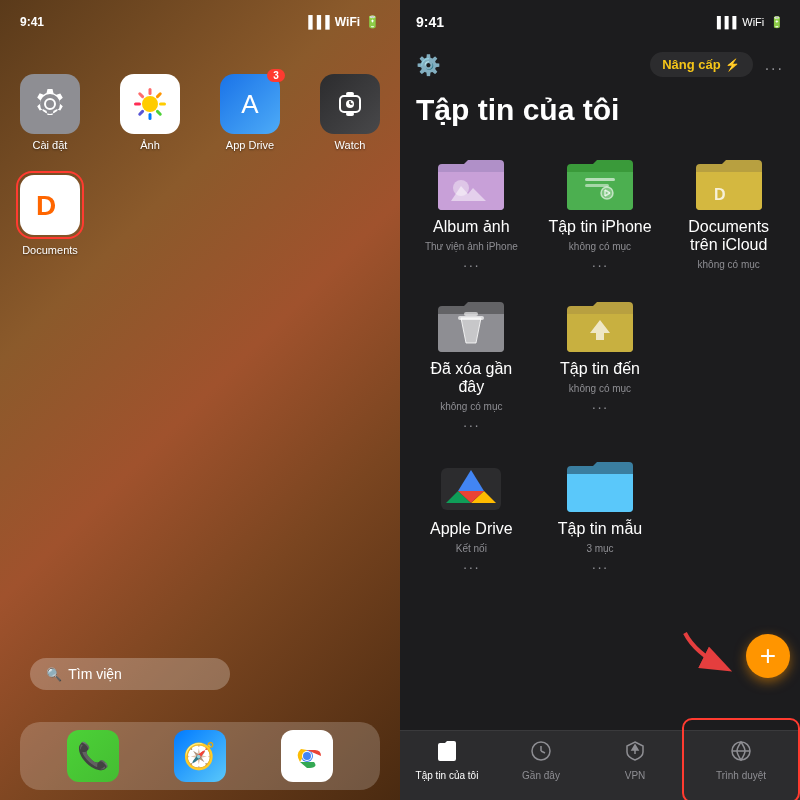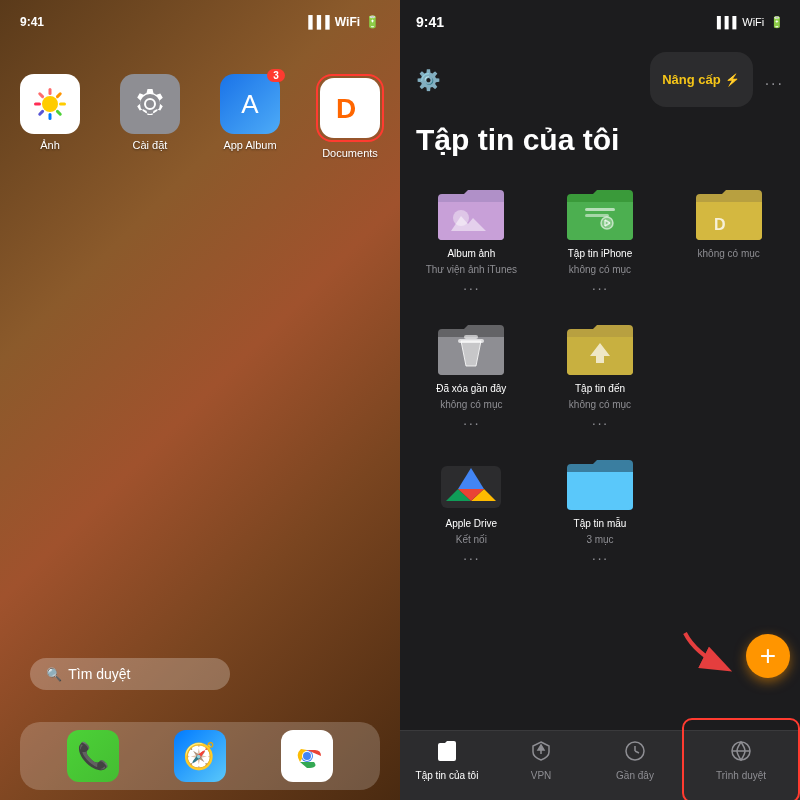--- a/index.html
+++ b/index.html
@@ -166,21 +166,21 @@
 
     .header-actions {
       display: flex;
       gap: 12px;
       align-items: center;
     }
 
     .upgrade-btn {
       background: #2c2c2e;
       border-radius: 16px;
-      padding: 20px 12px;
+      padding: 5px 12px;
       display: flex;
       align-items: center;
       gap: 5px;
       cursor: pointer;
     }
 
     .upgrade-label {
       color: #f5c518;
       font-size: 13px;
       font-weight: 600;
@@ -220,21 +220,21 @@
       position: relative;
     }
 
     .folder-svg {
       width: 70px;
       height: 55px;
     }
 
     .file-name {
       color: white;
-      font-size: 10px;
+      font-size: 16px;
       text-align: center;
       font-weight: 500;
     }
 
     .file-sub {
       color: #8e8e93;
       font-size: 10px;
       text-align: center;
     }
 
@@ -313,20 +313,30 @@
   <div class="home-status-bar">
     <span>9:41</span>
     <div class="status-icons">
       <span>▐▐▐</span>
       <span>WiFi</span>
       <span>🔋</span>
     </div>
   </div>
 
   <div class="app-grid">
+
+    <div class="app-item">
+      <div class="app-icon settings-bg">
+        <svg width="36" height="36" viewBox="0 0 36 36" fill="white">
+          <path d="M18 24a6 6 0 1 0 0-12 6 6 0 0 0 0 12zm0-2a4 4 0 1 1 0-8 4 4 0 0 1 0 8z"></path>
+          <path d="M15.5 3h5l1 4.2a9.5 9.5 0 0 1 2.8 1.6l4-1.4 2.5 4.3-3.2 2.7a9.6 9.6 0 0 1 0 3.2l3.2 2.7-2.5 4.3-4-1.4a9.5 9.5 0 0 1-2.8 1.6L20.5 29h-5l-1-4.2a9.5 9.5 0 0 1-2.8-1.6l-4 1.4-2.5-4.3 3.2-2.7a9.6 9.6 0 0 1 0-3.2L5.2 11.6l2.5-4.3 4 1.4a9.5 9.5 0 0 1 2.8-1.6L15.5 3zm2.5 5a10 10 0 1 0 0 20A10 10 0 0 0 18 8z" fill-rule="evenodd"></path>
+        </svg>
+      </div>
+      <span class="app-label">Cài đặt</span>
+    </div>
 
     <div class="app-item">
       <div class="app-icon photos-icon-bg" style="background: white;">
         <svg width="38" height="38" viewBox="0 0 38 38">
           <circle cx="19" cy="19" r="8" fill="#ffcc00"></circle>
           <g>
             <rect x="17.5" y="3" width="3" height="7" rx="1.5" fill="#ff6b6b" transform="rotate(0 19 19)"></rect>
             <rect x="17.5" y="3" width="3" height="7" rx="1.5" fill="#ff9500" transform="rotate(45 19 19)"></rect>
             <rect x="17.5" y="3" width="3" height="7" rx="1.5" fill="#ffcc00" transform="rotate(90 19 19)"></rect>
             <rect x="17.5" y="3" width="3" height="7" rx="1.5" fill="#4cd137" transform="rotate(135 19 19)"></rect>
@@ -334,56 +344,59 @@
             <rect x="17.5" y="3" width="3" height="7" rx="1.5" fill="#5856d6" transform="rotate(225 19 19)"></rect>
             <rect x="17.5" y="3" width="3" height="7" rx="1.5" fill="#ff2d55" transform="rotate(270 19 19)"></rect>
             <rect x="17.5" y="3" width="3" height="7" rx="1.5" fill="#ff6b6b" transform="rotate(315 19 19)"></rect>
           </g>
         </svg>
       </div>
       <span class="app-label">Ảnh</span>
     </div>
 
     <div class="app-item">
-      <div class="app-icon settings-bg">
-        <svg width="36" height="36" viewBox="0 0 36 36" fill="white">
-          <path d="M18 24a6 6 0 1 0 0-12 6 6 0 0 0 0 12zm0-2a4 4 0 1 1 0-8 4 4 0 0 1 0 8z"></path>
-          <path d="M15.5 3h5l1 4.2a9.5 9.5 0 0 1 2.8 1.6l4-1.4 2.5 4.3-3.2 2.7a9.6 9.6 0 0 1 0 3.2l3.2 2.7-2.5 4.3-4-1.4a9.5 9.5 0 0 1-2.8 1.6L20.5 29h-5l-1-4.2a9.5 9.5 0 0 1-2.8-1.6l-4 1.4-2.5-4.3 3.2-2.7a9.6 9.6 0 0 1 0-3.2L5.2 11.6l2.5-4.3 4 1.4a9.5 9.5 0 0 1 2.8-1.6L15.5 3zm2.5 5a10 10 0 1 0 0 20A10 10 0 0 0 18 8z" fill-rule="evenodd"></path>
-        </svg>
-      </div>
-      <span class="app-label">Cài đặt</span>
-    </div>
-
-    <div class="app-item">
       <div class="app-icon app-appstore" style="position:relative;">
         <span style="color:white; font-size:26px;">A</span>
         <div class="badge">3</div>
       </div>
-      <span class="app-label">App Album</span>
-    </div>
-
+      <span class="app-label">App Drive</span>
+    </div>
+
+    <div class="app-item">
+      <div class="app-icon app-watch">
+        <svg width="32" height="32" viewBox="0 0 32 32" fill="white">
+          <rect x="12" y="4" width="8" height="4" rx="2"></rect>
+          <rect x="12" y="24" width="8" height="4" rx="2"></rect>
+          <rect x="6" y="8" width="20" height="16" rx="4" fill="none" stroke="white" stroke-width="2"></rect>
+          <circle cx="16" cy="16" r="4" fill="white"></circle>
+          <line x1="16" y1="13" x2="16" y2="16" stroke="#333" stroke-width="1.5"></line>
+          <line x1="16" y1="16" x2="18.5" y2="16" stroke="#333" stroke-width="1.5"></line>
+        </svg>
+      </div>
+      <span class="app-label">Watch</span>
+    </div>
 
     <div class="app-item">
       <div class="documents-wrapper">
         <div class="app-icon app-documents">
           <svg width="44" height="44" viewBox="0 0 44 44">
             <rect width="44" height="44" rx="10" fill="white"></rect>
             <text x="8" y="32" font-size="28" font-weight="900" font-family="Arial" fill="#ff6600">D</text>
           </svg>
         </div>
       </div>
       <span class="app-label" style="color:white;">Documents</span>
     </div>
 
   </div>
 
   <div style="position:absolute; bottom: 110px; width: 85%;">
     <div class="search-bar">
       <span style="font-size:13px;">🔍</span>
-      <span>Tìm duyệt</span>
+      <span>Tìm viện</span>
     </div>
   </div>
 
   <div class="home-dock">
     <div class="app-item">
       <div class="dock-icon dock-phone">
         <span style="color:white; font-size:26px;">📞</span>
       </div>
     </div>
     <div class="app-item">
@@ -444,21 +457,21 @@
       <div class="file-item">
         <div class="file-icon">
           <svg class="folder-svg" viewBox="0 0 70 55">
             <path d="M2 12 Q2 8 6 8 L28 8 L32 4 L64 4 Q68 4 68 8 L68 50 Q68 54 64 54 L6 54 Q2 54 2 50z" fill="#b090c8"></path>
             <path d="M2 16 L68 16 L68 50 Q68 54 64 54 L6 54 Q2 54 2 50z" fill="#c8a0d8"></path>
             <circle cx="25" cy="32" r="8" fill="rgba(255,255,255,0.4)"></circle>
             <polygon points="15,45 25,30 32,38 37,32 50,45" fill="rgba(255,255,255,0.5)"></polygon>
           </svg>
         </div>
         <span class="file-name">Album ảnh</span>
-        <span class="file-sub">Thư viện ảnh iTunes</span>
+        <span class="file-sub">Thư viện ảnh iPhone</span>
         <span class="file-dots">···</span>
       </div>
 
       <div class="file-item">
         <div class="file-icon">
           <svg class="folder-svg" viewBox="0 0 70 55">
             <path d="M2 12 Q2 8 6 8 L28 8 L32 4 L64 4 Q68 4 68 8 L68 50 Q68 54 64 54 L6 54 Q2 54 2 50z" fill="#3a9a3a"></path>
             <path d="M2 16 L68 16 L68 50 Q68 54 64 54 L6 54 Q2 54 2 50z" fill="#4caf50"></path>
             <rect x="20" y="22" width="30" height="3" rx="1.5" fill="rgba(255,255,255,0.6)"></rect>
             <rect x="20" y="28" width="24" height="3" rx="1.5" fill="rgba(255,255,255,0.5)"></rect>
@@ -474,20 +487,21 @@
       </div>
 
       <div class="file-item">
         <div class="file-icon">
           <svg class="folder-svg" viewBox="0 0 70 55">
             <path d="M2 12 Q2 8 6 8 L28 8 L32 4 L64 4 Q68 4 68 8 L68 50 Q68 54 64 54 L6 54 Q2 54 2 50z" fill="#b8a040"></path>
             <path d="M2 16 L68 16 L68 50 Q68 54 64 54 L6 54 Q2 54 2 50z" fill="#d4b840"></path>
             <text x="20" y="44" font-size="16" fill="rgba(255,255,255,0.8)" font-family="Arial" font-weight="bold">D</text>
           </svg>
         </div>
+        <span class="file-name">Documents trên iCloud</span>
         <span class="file-sub">không có mục</span>
       </div>
     </div>
 
     <div class="grid-row">
 
 
       <div class="file-item">
         <div class="file-icon">
           <svg class="folder-svg" viewBox="0 0 70 55">
@@ -573,37 +587,37 @@
         <svg width="22" height="22" viewBox="0 0 22 22" fill="white">
           <path d="M2 5 Q2 3 4 3 L9 3 L11 1 L18 1 Q20 1 20 3 L20 19 Q20 21 18 21 L4 21 Q2 21 2 19z"></path>
         </svg>
       </span>
       <span class="tab-label active">Tập tin của tôi</span>
     </div>
 
     <div class="tab-item">
       <span class="tab-icon">
         <svg width="22" height="22" viewBox="0 0 22 22" fill="none" stroke="#8e8e93" stroke-width="1.5">
+          <circle cx="11" cy="11" r="9"></circle>
+          <line x1="11" y1="6" x2="11" y2="11"></line>
+          <line x1="11" y1="11" x2="15" y2="13"></line>
+        </svg>
+      </span>
+      <span class="tab-label">Gần đây</span>
+    </div>
+
+    <div class="tab-item">
+      <span class="tab-icon">
+        <svg width="22" height="22" viewBox="0 0 22 22" fill="none" stroke="#8e8e93" stroke-width="1.5">
           <path d="M11 2 L19 6 L19 12 Q19 17 11 20 Q3 17 3 12 L3 6z"></path>
           <line x1="11" y1="8" x2="11" y2="14"></line>
           <polygon points="11,5 14,10 8,10" fill="#8e8e93"></polygon>
         </svg>
       </span>
       <span class="tab-label">VPN</span>
-    </div>
-
-    <div class="tab-item">
-      <span class="tab-icon">
-        <svg width="22" height="22" viewBox="0 0 22 22" fill="none" stroke="#8e8e93" stroke-width="1.5">
-          <circle cx="11" cy="11" r="9"></circle>
-          <line x1="11" y1="6" x2="11" y2="11"></line>
-          <line x1="11" y1="11" x2="15" y2="13"></line>
-        </svg>
-      </span>
-      <span class="tab-label">Gần đây</span>
     </div>
 
     <div class="tab-item tab-active-outline">
       <span class="tab-icon">
         <svg width="22" height="22" viewBox="0 0 22 22" fill="none" stroke="#8e8e93" stroke-width="1.5">
           <circle cx="11" cy="11" r="9"></circle>
           <line x1="2" y1="11" x2="20" y2="11"></line>
           <path d="M11 2 Q7 8 7 11 Q7 14 11 20 Q15 14 15 11 Q15 8 11 2z"></path>
         </svg>
       </span>

